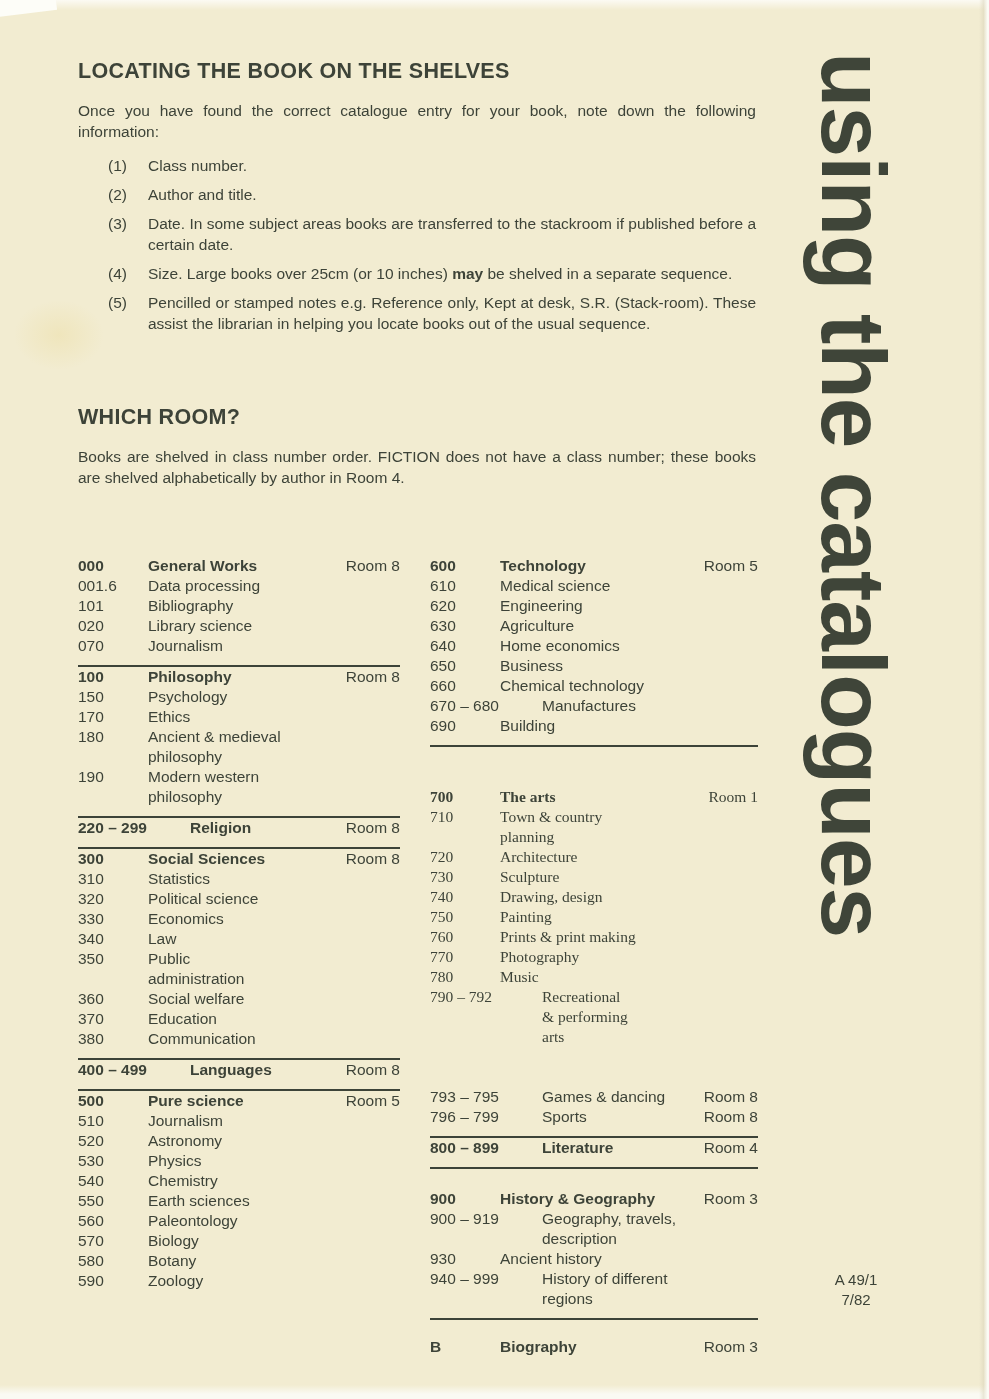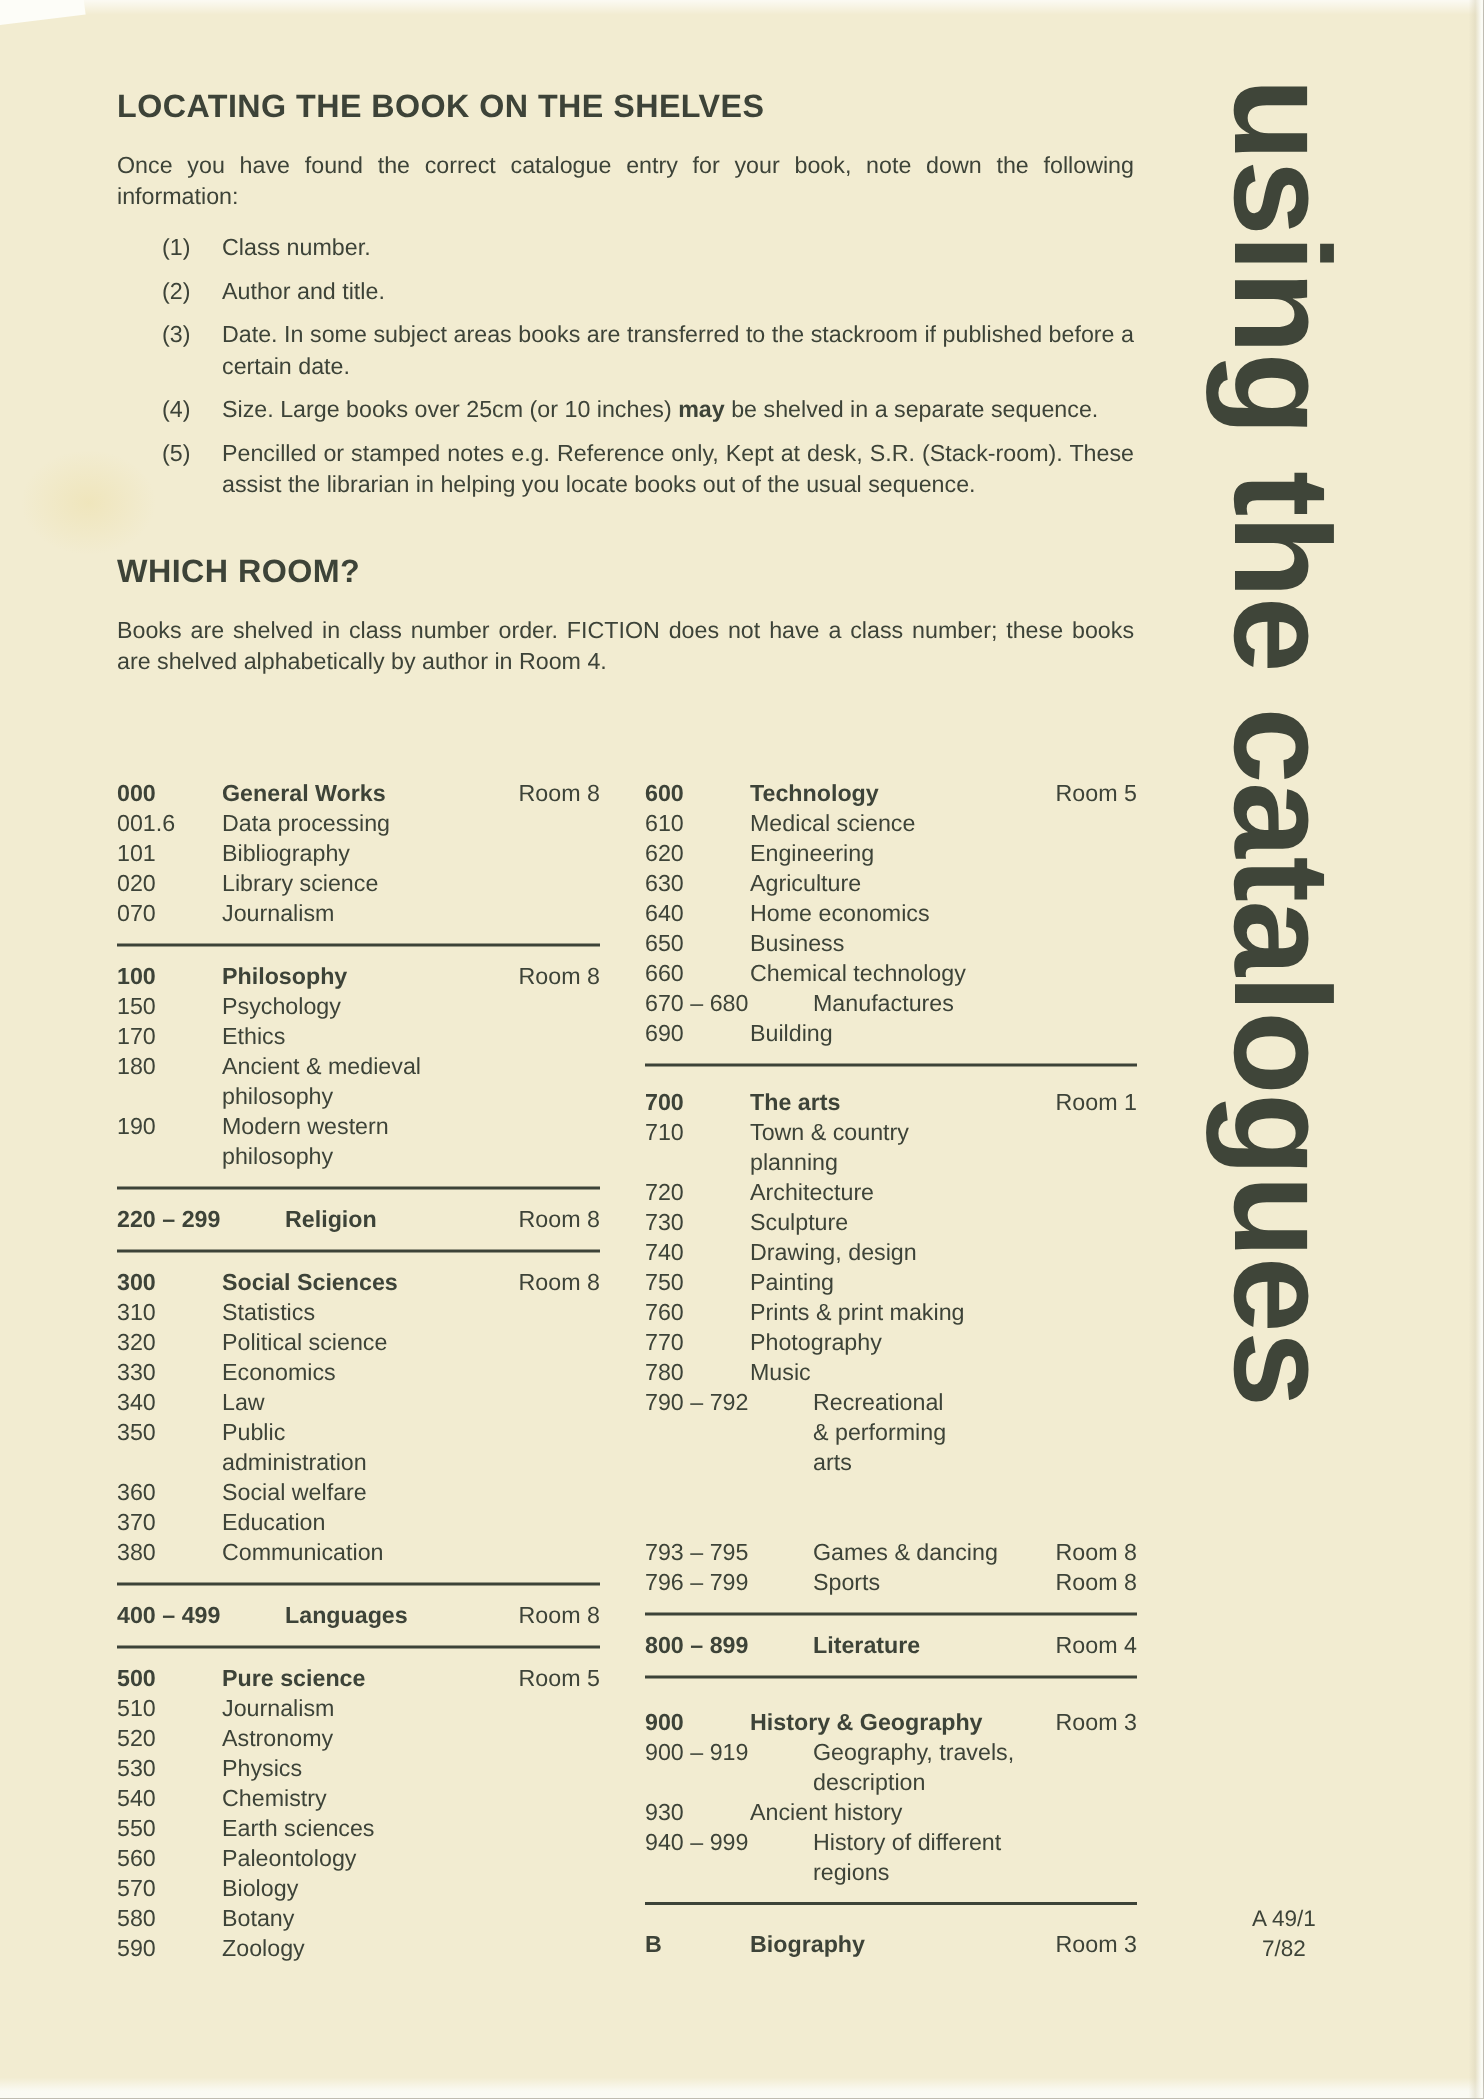--- a/index.html
+++ b/index.html
@@ -27,30 +27,30 @@
   .stain{position:absolute;left:14px;top:300px;width:90px;height:70px;border-radius:50%;
     background:radial-gradient(closest-side,rgba(222,188,60,.14),rgba(222,188,60,0));}
 
   .content{position:absolute;left:78px;top:0;width:678px;}
   h1.title{font-size:21.5px;line-height:26px;margin:58px 0 16px 0;letter-spacing:.3px;font-weight:bold;}
   p.body{font-size:15.5px;line-height:21px;margin:0;text-align:justify;}
   .steps{margin-top:13px;}
   .step{display:flex;margin-bottom:8px;}
   .step .num{width:40px;flex:none;padding-left:30px;box-sizing:content-box;font-size:15.5px;line-height:21px;}
   .step .txt{flex:1;font-size:15.5px;line-height:21px;text-align:justify;}
-  h2.subhead{font-size:21.5px;line-height:26px;margin:34px 0 16px 0;letter-spacing:.3px;font-weight:bold;}
+  h2.subhead{font-size:21.5px;line-height:26px;margin:70px 0 16px 0;letter-spacing:.3px;font-weight:bold;}
 
   
   .catalogue{display:flex;gap:30px;margin-top:68px;}
   .col{flex:none;}
   .col-left{width:322px;}
   .col-right{width:328px;}
   .sec{padding-bottom:9px;}
-  .sec.rule{border-top:2px solid var(--rule);padding-top:11px;margin-top:0;}
-  .sec.pt-a{padding-top:15px;}
+  .sec.rule{border-top:2px solid var(--rule);padding-top:0;margin-top:0;}
+  .sec.pt-a{padding-top:40px;font-family:Liberation Serif, serif;}
   .sec.pt-b{padding-top:20px;}
   .sec.pt-c{padding-top:17px;}
   .sec.mt-a{margin-top:31px;}
   .row{display:flex;font-size:15.5px;line-height:20px;}
   .row .code{width:70px;flex:none;}
   .row.wide .code{width:112px;}
   .row .label{flex:1;white-space:pre-line;}
   .row .room{width:72px;flex:none;text-align:right;}
   .row.head .code,.row.head .label{font-weight:bold;}
 

